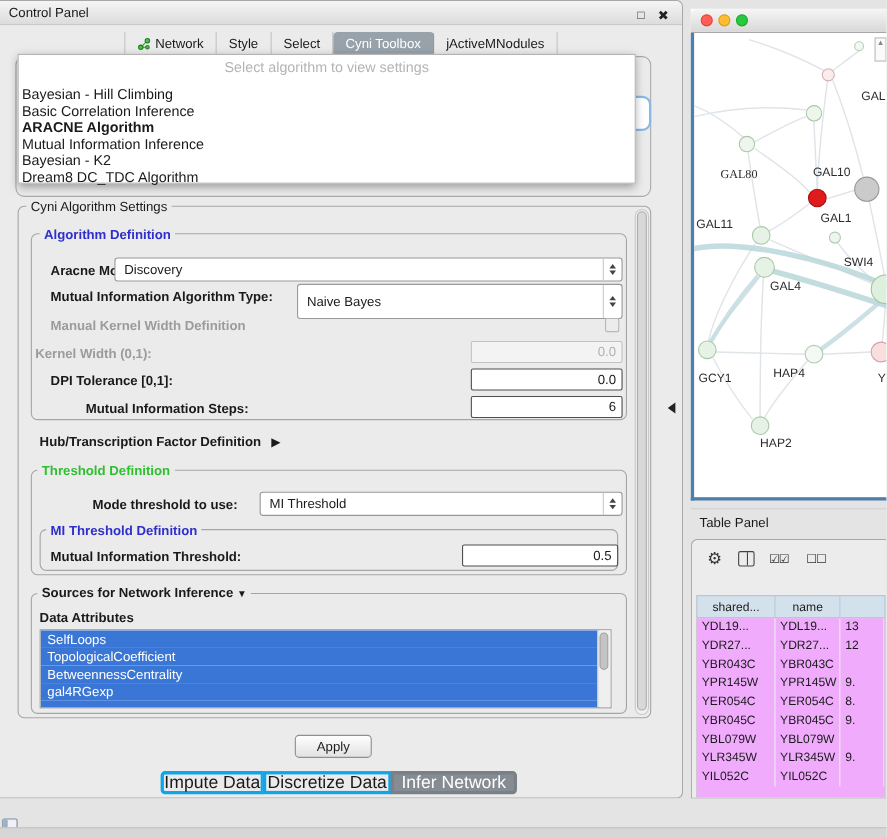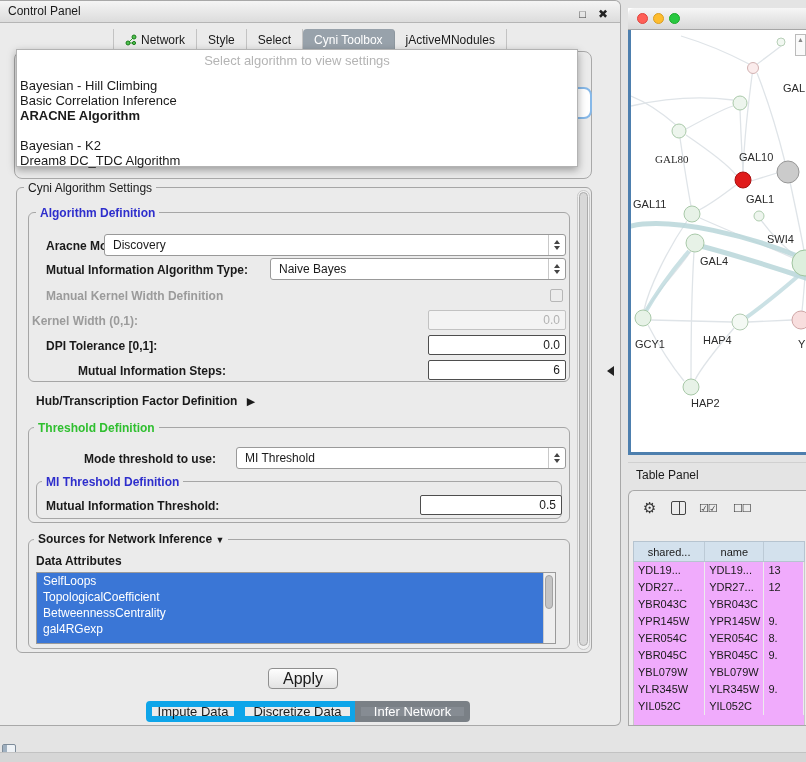--- a/index.html
+++ b/index.html
@@ -82,26 +82,26 @@
   .vscroll { background:#f1f1f1; border:1px solid #c9c9c9; border-radius:7px; }
   .vscroll .thumb { position:absolute; left:1px; right:1px; background:#d8d8d8; border:1px solid #ababab; border-radius:6px; }
 
   .attr-list { background:#fff; border:1px solid #9a9a9a; overflow:hidden; }
   .attr-row { height:16px; line-height:16px; font-size:12px; color:#fff; background:#3a76d6; padding-left:6px; width:508px; }
   .list-scroll { position:absolute; right:0; top:0; bottom:0; width:12px; background:#efefef; border-left:1px solid #ccc; }
   .list-scroll .thumb { position:absolute; left:1px; width:8px; top:2px; height:34px; background:#c4c4c4; border:1px solid #a2a2a2; border-radius:4px; }
 
   .apply-btn {
     width:70px; height:21px; border:1px solid #8f8f8f; border-radius:4px;
-    background:linear-gradient(#fefefe,#e2e2e2); font-size:16px;
+    background:linear-gradient(#fefefe,#e2e2e2); font-size:12px;
     display:flex; align-items:center; justify-content:center;
   }
 
-  .seg { height:21px; font-size:13px; display:flex; align-items:center; justify-content:center;
-    border:6px solid #0ea5e9; background:#ebebeb; }
+  .seg { height:21px; font-size:16px; display:flex; align-items:center; justify-content:center;
+    border:3px solid #0ea5e9; background:#ebebeb; }
   .seg.active { background:#868c93; color:#fff; border-color:#7a8086; }
 
   .collapse-arrow { width:0; height:0; border-top:5px solid transparent; border-bottom:5px solid transparent; border-right:7px solid #222; }
 
   
   .net-window { left:628px; top:8px; width:178px; height:447px; background:#fff;
     border-bottom:1px solid #9a9a9a; }
   .net-titlebar { left:0; top:0; width:100%; height:22px;
     background:linear-gradient(#f6f6f6,#d8d8d8); border-bottom:1px solid #a6a6a6;
     border-radius:6px 0 0 0; }
@@ -170,20 +170,21 @@
   </div>
 
   <div class="abs backer-box"></div>
   <div class="abs combo-fragment"></div>
 
   <div class="abs popup">
     <div class="abs popup-placeholder">Select algorithm to view settings</div>
     <div class="abs popup-item" style="top:28px">Bayesian - Hill Climbing</div>
     <div class="abs popup-item" style="top:43px">Basic Correlation Inference</div>
     <div class="abs popup-item selected" style="top:58px">ARACNE Algorithm</div>
+    <div class="abs popup-item" style="top:73px">Mutual Information Inference</div>
     <div class="abs popup-item" style="top:88px">Bayesian - K2</div>
     <div class="abs popup-item" style="top:103px">Dream8 DC_TDC Algorithm</div>
   </div>
 
   <div class="abs gbox" style="left:16px; top:186px; width:576px; height:466px;"></div>
   <div class="abs legend" style="left:24px; top:180px;">Cyni Algorithm Settings</div>
 
   <div class="abs vscroll" style="left:577px; top:189px; width:13px; height:460px;">
     <div class="thumb" style="top:1px; height:454px;"></div>
   </div>
@@ -194,21 +195,21 @@
   <div class="abs lbl" style="left:46px; top:238px;">Aracne Mode:</div>
   <div class="abs combo" style="left:104px; top:233px; width:462px; height:22px;text-align:center;">
     <span class="val">Discovery</span>
     <span class="step">
         <span class="tri-up"></span>
         <span class="tri-down"></span>
       </span>
   </div>
 
   <div class="abs lbl" style="left:46px; top:262px;">Mutual Information Algorithm Type:</div>
-  <div class="abs combo" style="left:270px; top:257px; width:296px; height:22px;">
+  <div class="abs combo" style="left:270px; top:257px; width:296px; height:32px;">
     <span class="val">Naive Bayes</span>
     <span class="step">
         <span class="tri-up"></span>
         <span class="tri-down"></span>
       </span>
   </div>
 
   <div class="abs lbl dis" style="left:46px; top:288px;">Manual Kernel Width Definition</div>
   <div class="abs checkbox" style="left:550px; top:288px;"></div>
 

